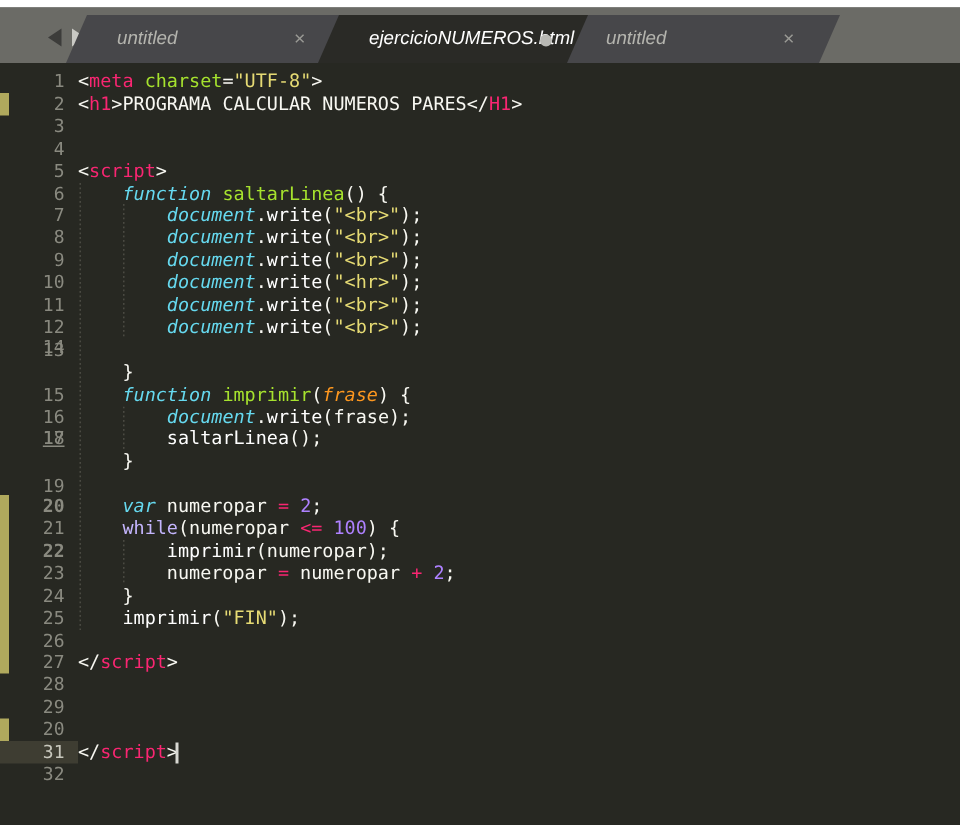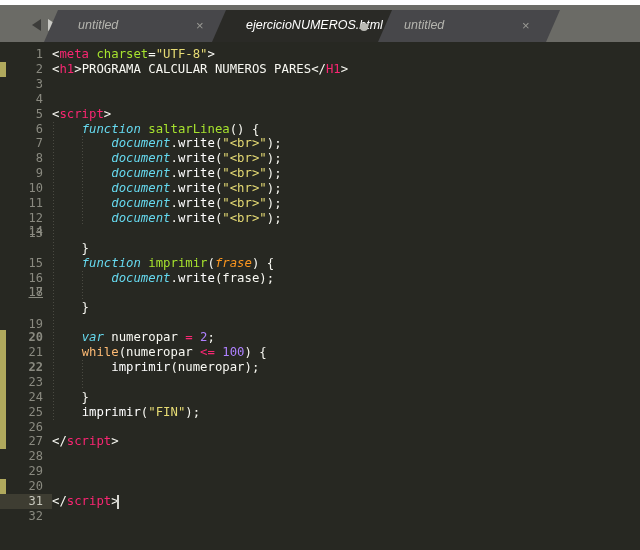--- a/index.html
+++ b/index.html
@@ -125,21 +125,21 @@
     width:1.5px; height:14px;
     background:#d8d8d2;
   }
 
   
   .t-punct  { color:#f8f8f2; }
   .t-tag    { color:#f92672; }
   .t-attr   { color:#a6e22e; }
   .t-str    { color:#e6db74; }
   .t-kw     { color:#66d9ef; font-style:italic; }
-  .t-kw2    { color:#fdba74;text-align:right; }
+  .t-kw2    { color:#c4b5fd;text-align:right; }
   .t-fn     { color:#a6e22e; }
   .t-obj    { color:#66d9ef; font-style:italic; }
   .t-prop   { color:#ffffff; }
   .t-param  { color:#fd971f; font-style:italic; }
   .t-num    { color:#ae81ff; }
   .t-op     { color:#f92672; }
   .t-plain  { color:#f8f8f2; }
 </style>
 </head>
 <body>
@@ -227,25 +227,27 @@
       <div class="cline" style="top: 94.4px;"><span class="t-plain">        </span><span class="t-obj">document</span><span class="t-plain">.</span><span class="t-prop">write</span><span class="t-plain">(</span><span class="t-str">"&lt;br&gt;"</span><span class="t-plain">);</span></div>
       <div class="cline" style="top: 109.3px;"><span class="t-plain">        </span><span class="t-obj">document</span><span class="t-plain">.</span><span class="t-prop">write</span><span class="t-plain">(</span><span class="t-str">"&lt;br&gt;"</span><span class="t-plain">);</span></div>
       <div class="cline" style="top: 124.2px;"><span class="t-plain">        </span><span class="t-obj">document</span><span class="t-plain">.</span><span class="t-prop">write</span><span class="t-plain">(</span><span class="t-str">"&lt;br&gt;"</span><span class="t-plain">);</span></div>
       <div class="cline" style="top: 139.1px;"><span class="t-plain">        </span><span class="t-obj">document</span><span class="t-plain">.</span><span class="t-prop">write</span><span class="t-plain">(</span><span class="t-str">"&lt;hr&gt;"</span><span class="t-plain">);</span></div>
       <div class="cline" style="top: 154px;"><span class="t-plain">        </span><span class="t-obj">document</span><span class="t-plain">.</span><span class="t-prop">write</span><span class="t-plain">(</span><span class="t-str">"&lt;br&gt;"</span><span class="t-plain">);</span></div>
       <div class="cline" style="top: 168.9px;"><span class="t-plain">        </span><span class="t-obj">document</span><span class="t-plain">.</span><span class="t-prop">write</span><span class="t-plain">(</span><span class="t-str">"&lt;br&gt;"</span><span class="t-plain">);</span></div>
       <div class="cline" style="top: 183.8px;"></div>
       <div class="cline" style="top: 198.7px;"><span class="t-plain">    }</span></div>
       <div class="cline" style="top: 213.6px;"><span class="t-plain">    </span><span class="t-kw">function</span><span class="t-plain"> </span><span class="t-fn">imprimir</span><span class="t-plain">(</span><span class="t-param">frase</span><span class="t-plain">) {</span></div>
       <div class="cline" style="top: 228.5px;"><span class="t-plain">        </span><span class="t-obj">document</span><span class="t-plain">.</span><span class="t-prop">write</span><span class="t-plain">(frase);</span></div>
+      <div class="cline" style="top: 243.4px;"><span class="t-plain">        </span><span class="t-prop">saltarLinea</span><span class="t-plain">();</span></div>
       <div class="cline" style="top: 258.3px;"><span class="t-plain">    }</span></div>
       <div class="cline" style="top: 273.2px;"></div>
       <div class="cline" style="top: 288.1px;"><span class="t-plain">    </span><span class="t-kw">var</span><span class="t-plain"> numeropar </span><span class="t-op">=</span><span class="t-plain"> </span><span class="t-num">2</span><span class="t-plain">;</span></div>
       <div class="cline" style="top: 303px;"><span class="t-plain">    </span><span class="t-kw2">while</span><span class="t-plain">(numeropar </span><span class="t-op">&lt;=</span><span class="t-plain"> </span><span class="t-num">100</span><span class="t-plain">) {</span></div>
       <div class="cline" style="top: 317.9px;"><span class="t-plain">        </span><span class="t-prop">imprimir</span><span class="t-plain">(numeropar);</span></div>
+      <div class="cline" style="top: 332.8px;"><span class="t-plain">        numeropar </span><span class="t-op">=</span><span class="t-plain"> numeropar </span><span class="t-op">+</span><span class="t-plain"> </span><span class="t-num">2</span><span class="t-plain">;</span></div>
       <div class="cline" style="top: 347.7px;"><span class="t-plain">    }</span></div>
       <div class="cline" style="top: 362.6px;"><span class="t-plain">    </span><span class="t-prop">imprimir</span><span class="t-plain">(</span><span class="t-str">"FIN"</span><span class="t-plain">);</span></div>
       <div class="cline" style="top: 377.5px;"></div>
       <div class="cline" style="top: 392.4px;"><span class="t-punct">&lt;/</span><span class="t-tag">script</span><span class="t-punct">&gt;</span></div>
       <div class="cline" style="top: 407.3px;"></div>
       <div class="cline" style="top: 422.2px;"></div>
       <div class="cline" style="top: 437.1px;"></div>
       <div class="cline" style="top: 452px;"><span class="t-punct">&lt;/</span><span class="t-tag">script</span><span class="t-punct">&gt;</span><span class="caret" style="left: 65.16px; top: 1px;"></span></div>
       <div class="cline" style="top: 466.9px;"></div>
     </div>

